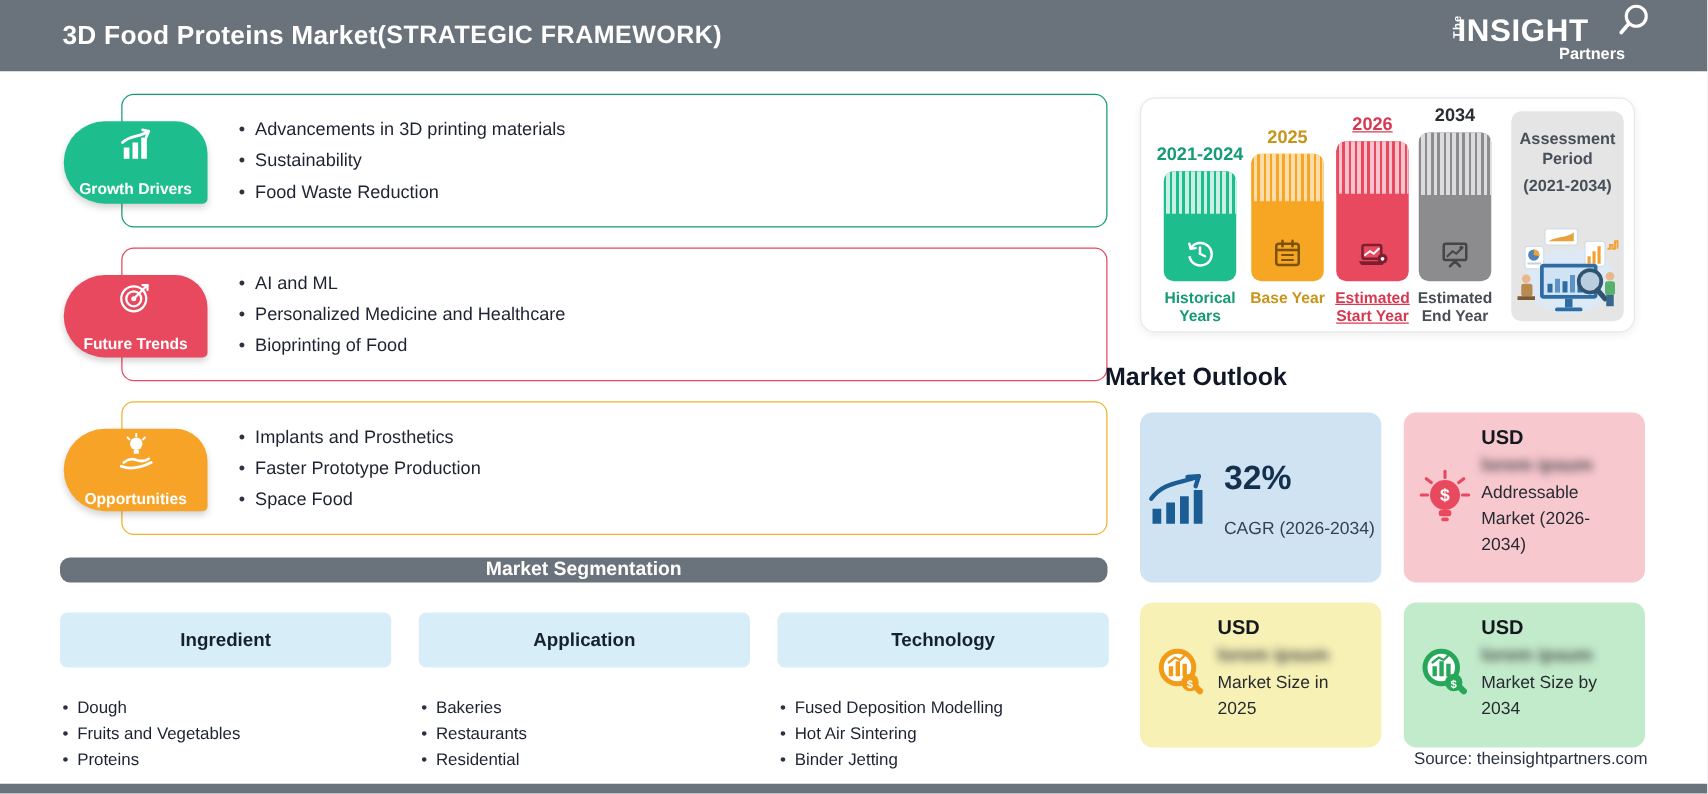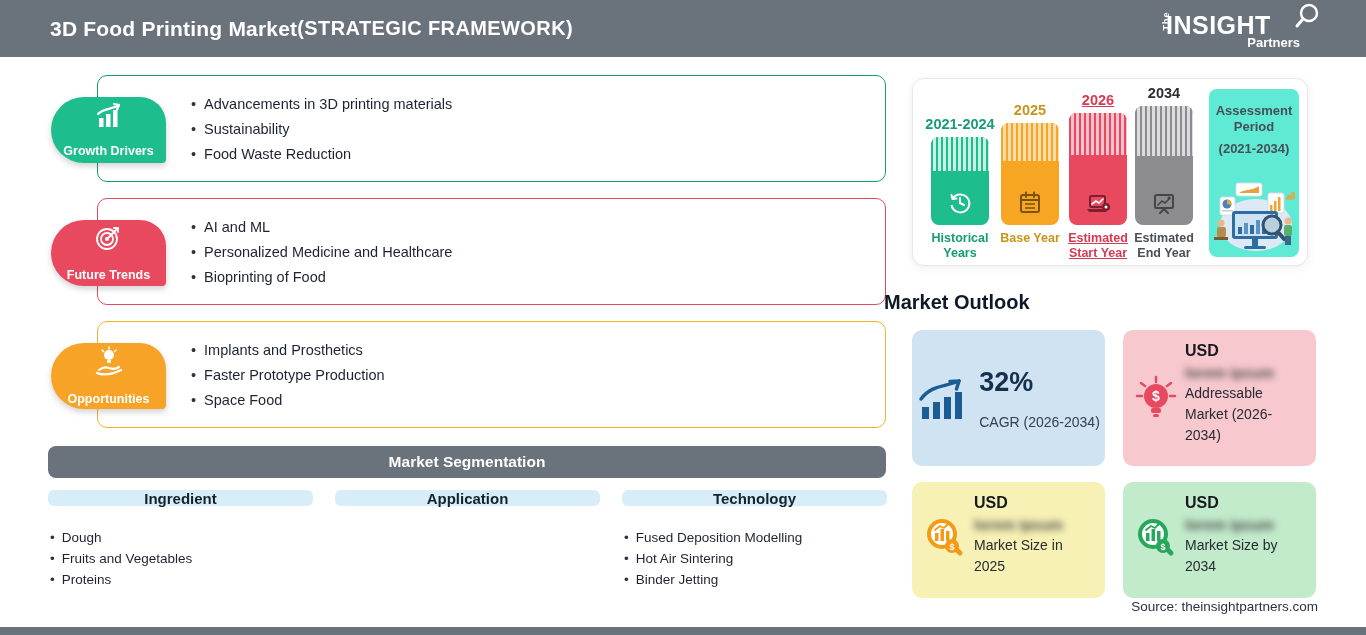--- a/index.html
+++ b/index.html
@@ -27,24 +27,24 @@
            box-shadow:0 3px 6px rgba(0,0,0,.18); }
   .badge-label { color:#fff; font-size:12.5px; font-weight:bold; }
   .b-gd { left:-47px; top:21px; background:#1dbd8d; }
   .b-ft { left:-47px; top:21px; background:#e8495f; }
   .b-op { left:-47px; top:21px; background:#f7a328; }
   .box-gd { top:75px;  border:1.5px solid #169b77; }
   .box-ft { top:198px; border:1.5px solid #e8495f; }
   .box-op { top:321px; border:1.5px solid #f0b42a; }
 
   
-  .seg-bar { position:absolute; left:48px; top:446px; width:838px; height:32px; background:#6a727b; border-radius:8px;
+  .seg-bar { position:absolute; left:48px; top:446px; width:838px; height:20px; background:#6a727b; border-radius:8px;
              display:flex; align-items:center; justify-content:center; color:#fff; font-size:15.5px; font-weight:bold; }
   .seg-col { position:absolute; top:490px; width:265px; }
-  .seg-head { height:16px; background:#d7eef9; border-radius:6px; display:flex; align-items:center; justify-content:center;
+  .seg-head { height:44px; background:#d7eef9; border-radius:6px; display:flex; align-items:center; justify-content:center;
               font-size:15px; font-weight:bold; color:#15222c; }
   .seg-col ul { list-style:none; margin-top:21px; margin-left:2px; }
   .seg-col li { font-size:13.5px; color:#1d2330; line-height:21px; }
   .seg-col li::before { content:"•"; margin-right:7px; color:#2b3240; }
 
   
   .tl-card { position:absolute; left:912px; top:78px; width:396px; height:188px; background:#fff;
              border:1px solid #e6e8ec; border-radius:12px; box-shadow:0 2px 8px rgba(0,0,0,.07); }
   .tl-col { position:absolute; top:6px; width:70px; height:176px; display:flex; flex-direction:column;
             justify-content:flex-end; align-items:center; text-align:center; }
@@ -56,21 +56,21 @@
   .tc1 { color:#169b77; } .tc2 { color:#c9941a;text-align:right; } .tc3 { color:#d63a52;text-decoration:underline; } .tc4 { color:#2a2e33; }
   .tl-label.tc4 { color:#4a4f55; }
   .bar1 { height:88px;  background:#1dbd8d; }
   .bar2 { height:102px; background:#f6a623; }
   .bar3 { height:112px; background:#e8495f; }
   .bar4 { height:130px; background:#8c8c8e; }
   .st1 { height:34px; background:repeating-linear-gradient(90deg,#1dbd8d 0 2px,#c9f0e2 2px 5px); }
   .st2 { height:38px; background:repeating-linear-gradient(90deg,#f6a623 0 2px,#fcdcaa 2px 5px); }
   .st3 { height:42px; background:repeating-linear-gradient(90deg,#e8495f 0 2px,#f8c3cc 2px 5px); }
   .st4 { height:50px; background:repeating-linear-gradient(90deg,#8c8c8e 0 2px,#dcdcde 2px 5px); }
-  .assess { position:absolute; left:296px; top:10px; width:90px; height:168px; background:#5eead4; border-radius:8px; text-align:center; }
+  .assess { position:absolute; left:296px; top:10px; width:90px; height:168px; background:#e5e5e5; border-radius:8px; text-align:center; }
   .assess-title { margin-top:14px; font-size:13px; font-weight:bold; color:#474f58; line-height:16px; }
   .assess-range { margin-top:6px; font-size:13px; font-weight:600; color:#474f58; }
   .assess-ill { position:absolute; left:3px; bottom:4px; }
 
   
   .mo-title { position:absolute; left:884px; top:291px; font-size:20px; font-weight:bold; color:#101828; }
   .card { position:absolute; border-radius:10px; }
   .card-a { left:912px;  top:330px; width:193px; height:136px; background:#cfe3f2; display:flex; align-items:center; justify-content:center; gap:12px; }
   .card-b { left:1123px; top:330px; width:193px; height:136px; background:#f8c8cf; }
   .card-c { left:912px;  top:482px; width:193px; height:116px; background:#f7f1b5; }
@@ -86,21 +86,21 @@
 
   .source { position:absolute; right:48px; top:599px; font-size:13.5px; color:#2b3240; }
   .foot { position:absolute; left:0; top:627px; width:1366px; height:8px; background:#6a727b; }
 </style>
 </head>
 <body>
 
 <div class="page">
 
   <div class="hdr">
-    <span class="hdr-title">3D Food Printing Market</span>
+    <span class="hdr-title">3D Food Proteins Market</span>
     <span class="hdr-sub">(STRATEGIC FRAMEWORK)</span>
     <div class="logo">
       <span class="logo-the">The</span>
       <span class="logo-insight">INSIGHT</span>
       <svg class="logo-glass" width="30" height="30" viewBox="0 0 30 30">
         <circle cx="17" cy="11" r="8" fill="none" stroke="#fff" stroke-width="2.5"></circle>
         <line x1="11" y1="17" x2="5" y2="24" stroke="#fff" stroke-width="3" stroke-linecap="round"></line>
       </svg>
       <span class="logo-partners">Partners</span>
     </div>
@@ -169,20 +169,25 @@
   <div class="seg-col" style="left:48px">
     <div class="seg-head">Ingredient</div>
     <ul>
       <li>Dough</li>
       <li>Fruits and Vegetables</li>
       <li>Proteins</li>
     </ul>
   </div>
   <div class="seg-col" style="left:335px">
     <div class="seg-head">Application</div>
+    <ul>
+      <li>Bakeries</li>
+      <li>Restaurants</li>
+      <li>Residential</li>
+    </ul>
   </div>
   <div class="seg-col" style="left:622px">
     <div class="seg-head">Technology</div>
     <ul>
       <li>Fused Deposition Modelling</li>
       <li>Hot Air Sintering</li>
       <li>Binder Jetting</li>
     </ul>
   </div>
 

